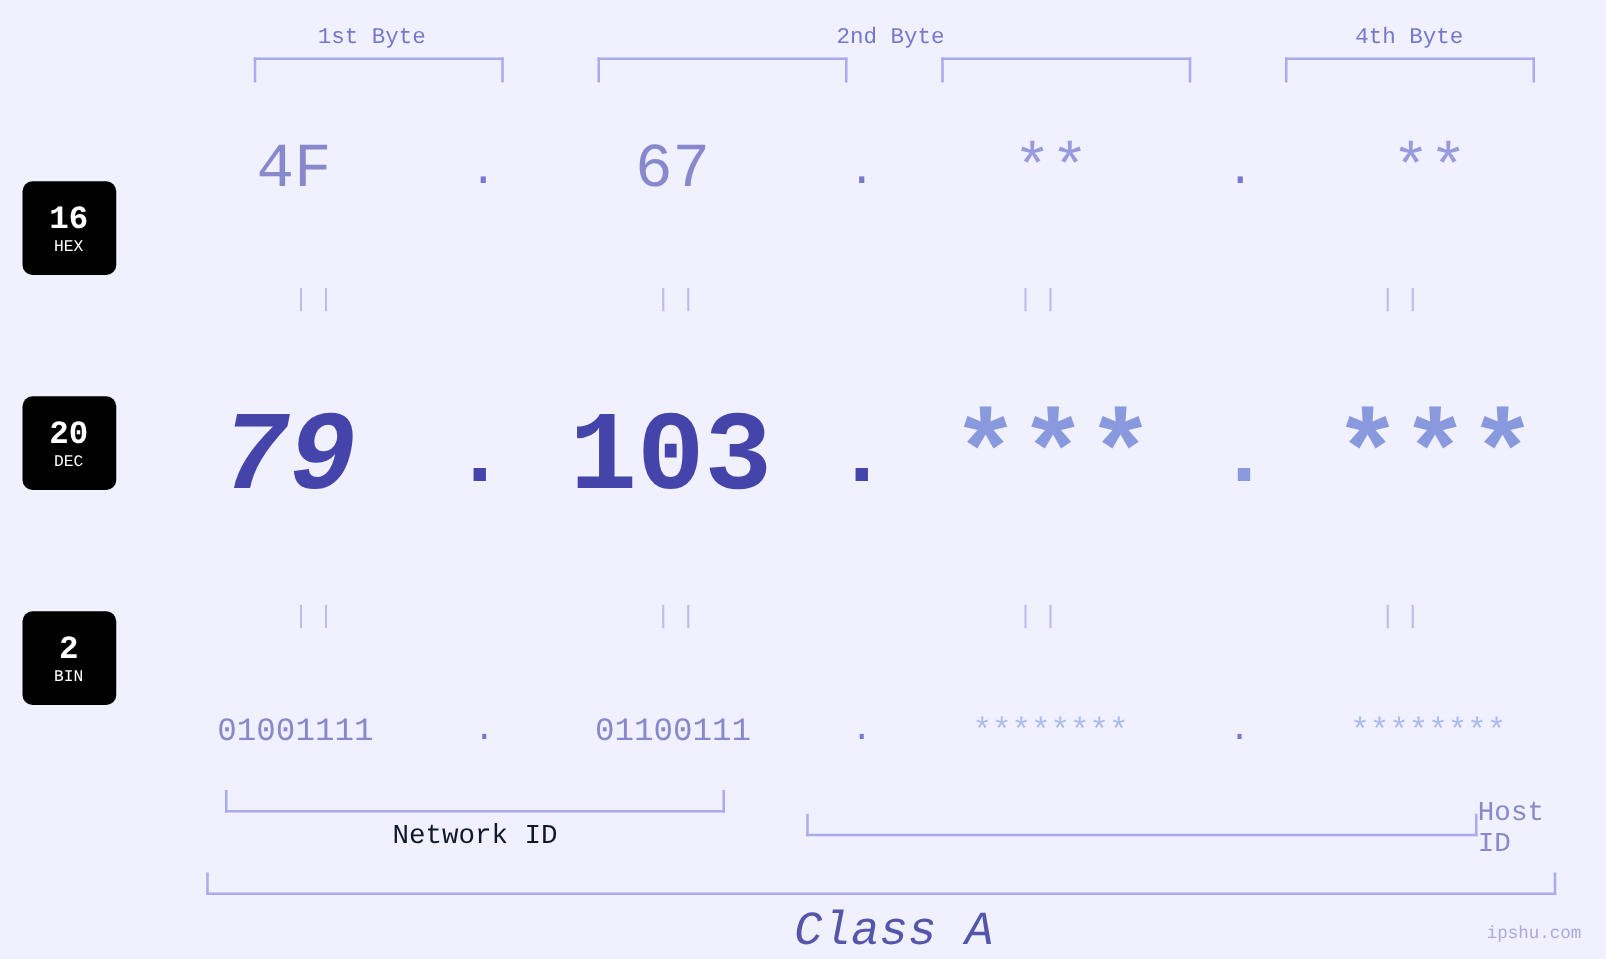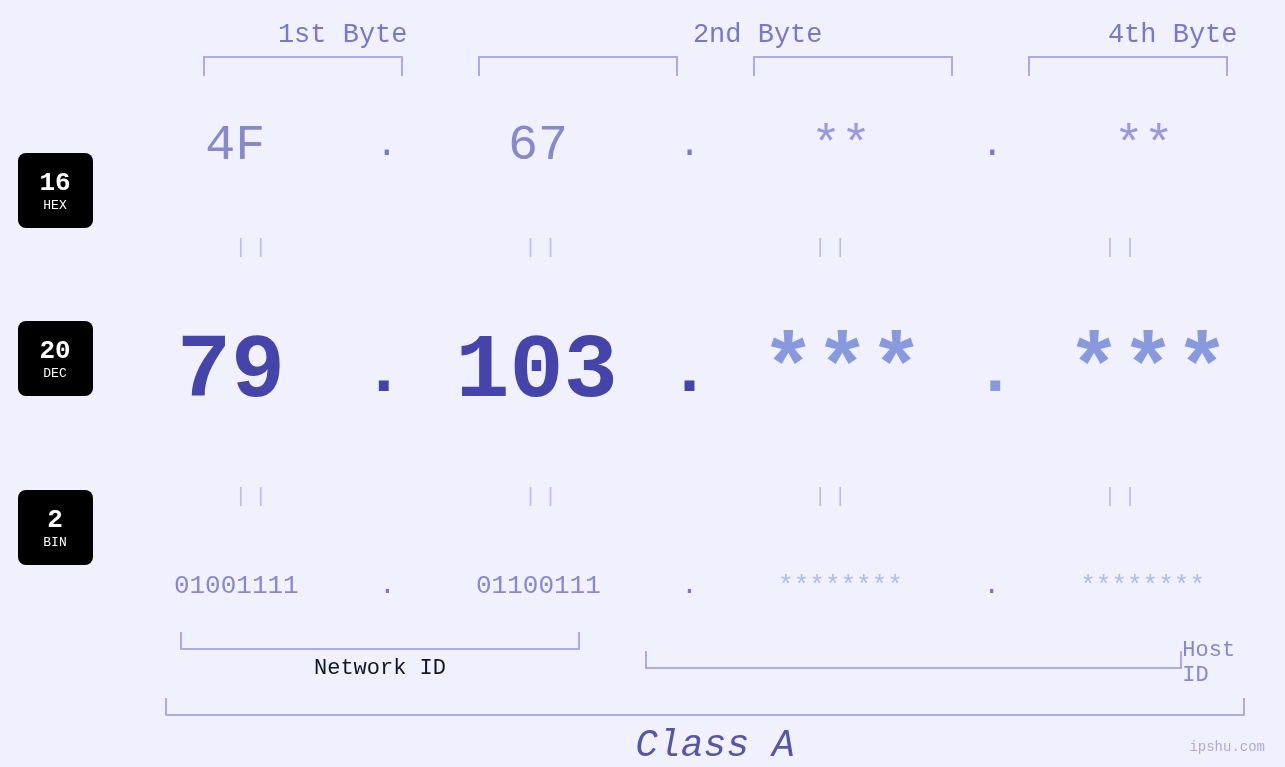--- a/index.html
+++ b/index.html
@@ -17,23 +17,23 @@
       width: 1285px;
       height: 767px;
       position: relative;
       display: flex;
       flex-direction: column;
       align-items: center;
     }
 
     .byte-header {
       color: #7777cc;
-      font-size: 27px;
+      font-size: 18px;
       font-family: 'Courier New', Courier, monospace;
-      text-align: right;
+      text-align: center;
       width: 220px;
     }
 
     .bracket-top {
       width: 200px;
       height: 20px;
       border-top: 2px solid #aaaaee;
       border-left: 2px solid #aaaaee;
       border-right: 2px solid #aaaaee;
     }
@@ -129,21 +129,21 @@
       </div>
 
       <div style="display:flex; justify-content:space-around;">
         <span style="color:#bbbbee; font-size:20px; font-family:'Courier New',monospace; width:220px; text-align:center; letter-spacing:8px;">||</span>
         <span style="color:#bbbbee; font-size:20px; font-family:'Courier New',monospace; width:220px; text-align:center; letter-spacing:8px;">||</span>
         <span style="color:#bbbbee; font-size:20px; font-family:'Courier New',monospace; width:220px; text-align:center; letter-spacing:8px;">||</span>
         <span style="color:#bbbbee; font-size:20px; font-family:'Courier New',monospace; width:220px; text-align:center; letter-spacing:8px;">||</span>
       </div>
 
       <div style="display:flex; align-items:center; justify-content:space-around;">
-        <span style="color:#4444aa; font-size:90px; font-weight:bold; font-family:'Courier New',monospace; width:220px; text-align:center;">79</span>
+        <span style="color:#4444aa; font-size:90px; font-weight:bold; font-family:'Courier New',monospace; width:220px; text-align:center;font-style:italic;">79</span>
         <span style="color:#4444aa; font-size:70px; font-weight:bold; font-family:'Courier New',monospace;">.</span>
         <span style="color:#4444aa; font-size:90px; font-weight:bold; font-family:'Courier New',monospace; width:220px; text-align:center;">103</span>
         <span style="color:#4444aa; font-size:70px; font-weight:bold; font-family:'Courier New',monospace;">.</span>
         <span style="color:#8899dd; font-size:90px; font-weight:bold; font-family:'Courier New',monospace; width:220px; text-align:center;">***</span>
         <span style="color:#8899dd; font-size:70px; font-weight:bold; font-family:'Courier New',monospace;">.</span>
         <span style="color:#8899dd; font-size:90px; font-weight:bold; font-family:'Courier New',monospace; width:220px; text-align:center;">***</span>
       </div>
 
       <div style="display:flex; justify-content:space-around;">
         <span style="color:#bbbbee; font-size:20px; font-family:'Courier New',monospace; width:220px; text-align:center; letter-spacing:8px;">||</span>

